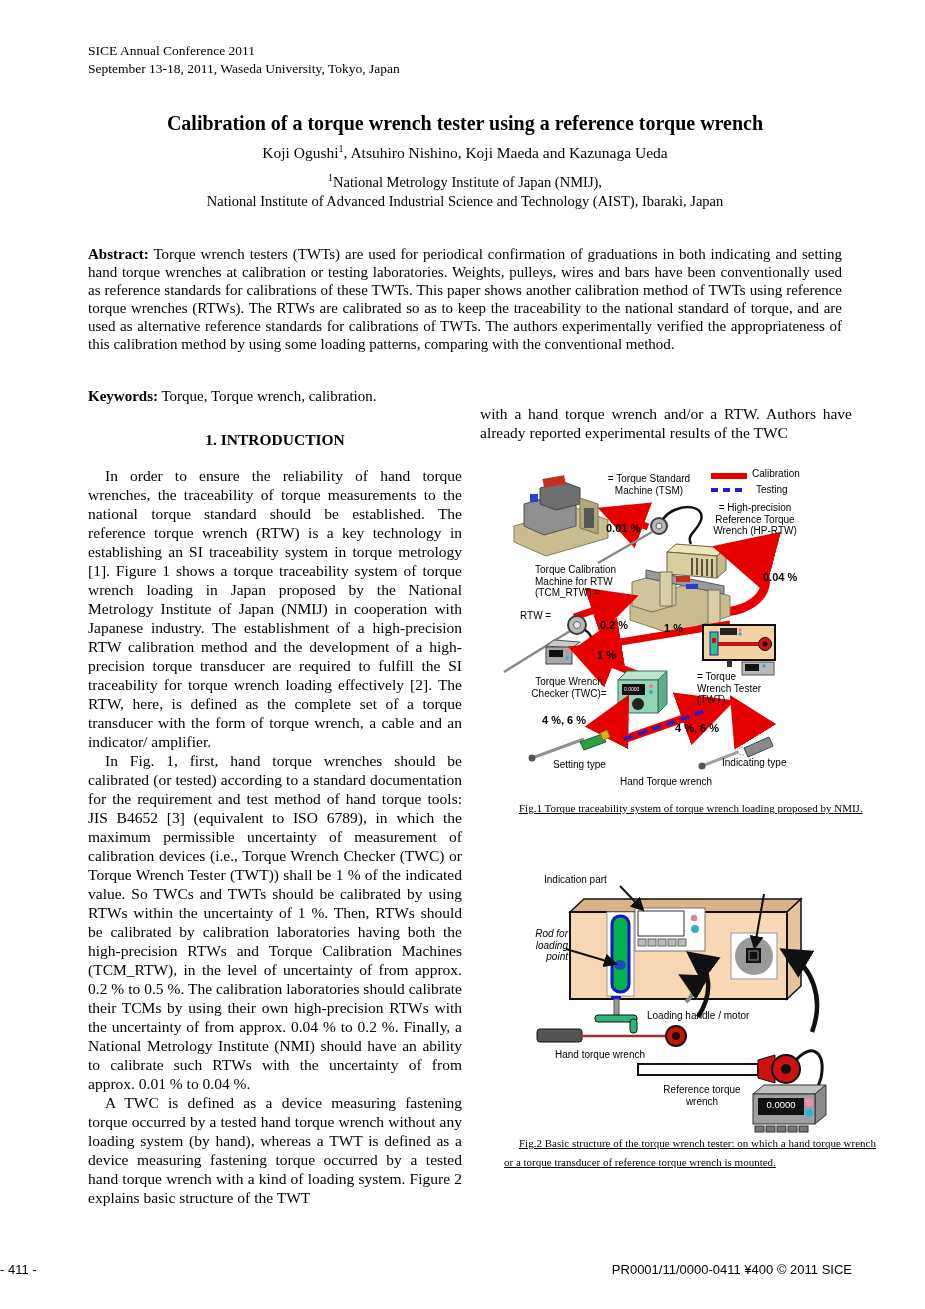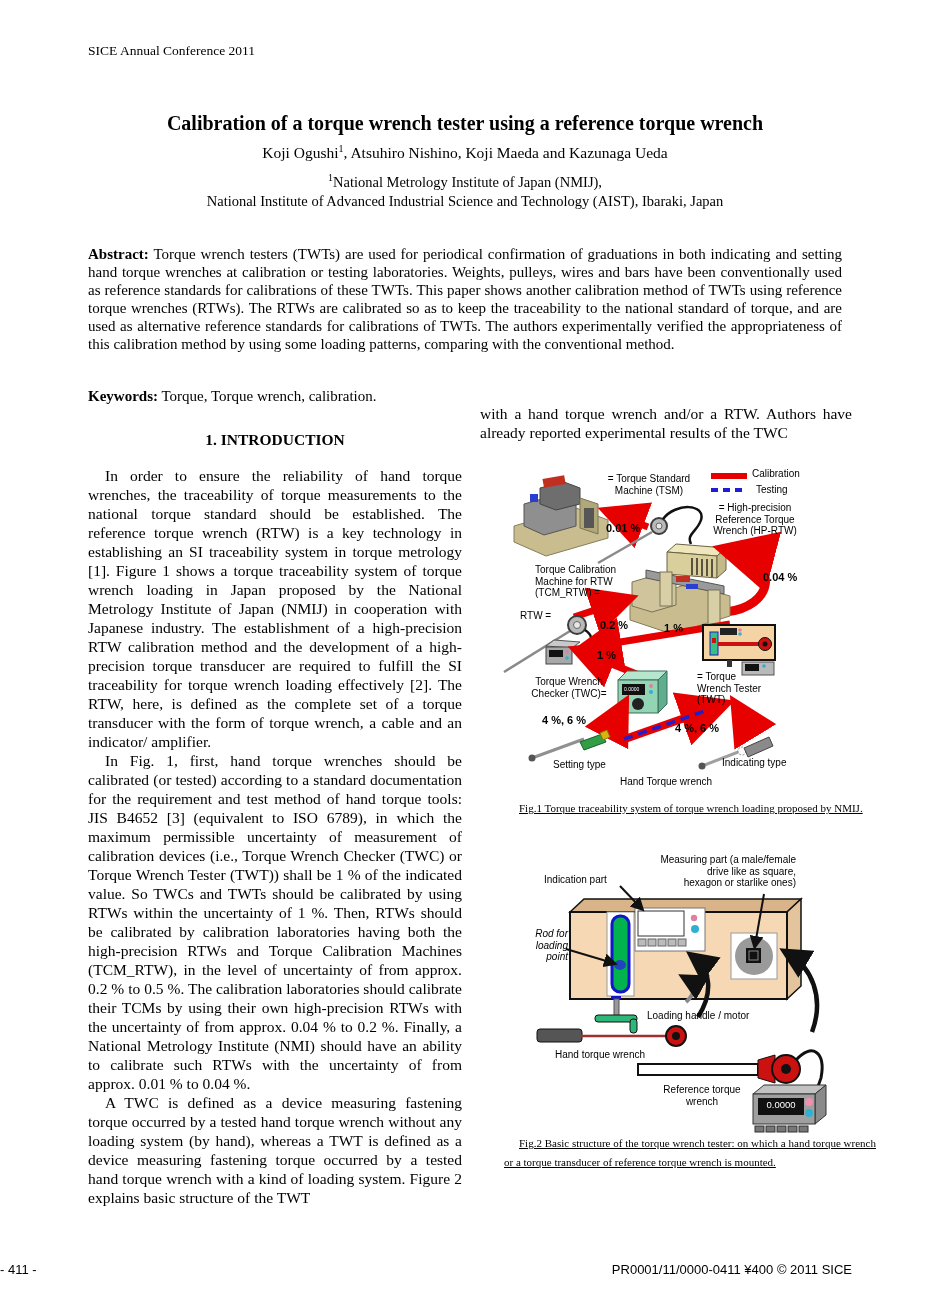--- a/index.html
+++ b/index.html
@@ -37,20 +37,21 @@
          font-size:13px;}
   svg{position:absolute;left:0;top:0;}
 </style>
 </head>
 <body>
 
 <div class="page">
 
   <div class="hdr">
     <div>SICE Annual Conference 2011</div>
+    <div>September 13-18, 2011, Waseda University, Tokyo, Japan</div>
   </div>
 
   <div class="title">Calibration of a torque wrench tester using a reference torque wrench</div>
   <div class="authors"><span>Koji Ogushi</span><span class="sup">1</span><span>, Atsuhiro Nishino, Koji Maeda and Kazunaga Ueda</span></div>
   <div class="affil">
     <div><span class="sup">1</span><span>National Metrology Institute of Japan (NMIJ),</span></div>
     <div>National Institute of Advanced Industrial Science and Technology (AIST), Ibaraki, Japan</div>
   </div>
 
   <div class="abstract"><b class="lbl">Abstract:</b><span> Torque wrench testers (TWTs) are used for periodical confirmation of graduations in both indicating and setting hand torque wrenches at calibration or testing laboratories. Weights, pulleys, wires and bars have been conventionally used as reference standards for calibrations of these TWTs. This paper shows another calibration method of TWTs using reference torque wrenches (RTWs). The RTWs are calibrated so as to keep the traceability to the national standard of torque, and are used as alternative reference standards for calibrations of TWTs. The authors experimentally verified the appropriateness of this calibration method by using some loading patterns, comparing with the conventional method.</span></div>
@@ -295,23 +296,20 @@
         <g fill="#777" stroke="#333">
           <rect x="275" y="274" width="9" height="6"></rect>
             <rect x="286" y="274" width="9" height="6"></rect>
           <rect x="297" y="274" width="9" height="6"></rect>
             <rect x="308" y="274" width="9" height="6"></rect>
           <rect x="319" y="274" width="9" height="6"></rect>
         </g>
       </g>
     </svg>
 
-    <div class="flabel" style="left:140px;top:2px;width:176px;text-align:right;">Measuring part (a male/female
-drive like as square,
-hexagon or starlike ones)</div>
     <div class="flabel" style="left:64px;top:22px;">Indication part</div>
     <div class="flabel" style="left:36px;top:76px;width:52px;text-align:right;font-style:italic;">Rod for
 loading
 point</div>
     <div class="flabel" style="left:167px;top:158px;">Loading handle / motor</div>
     <div class="flabel" style="left:75px;top:197px;">Hand torque wrench</div>
     <div class="flabel" style="left:170px;top:232px;width:104px;text-align:center;">Reference torque
 wrench</div>
     <div class="disp2">0.0000</div>
   </div>

